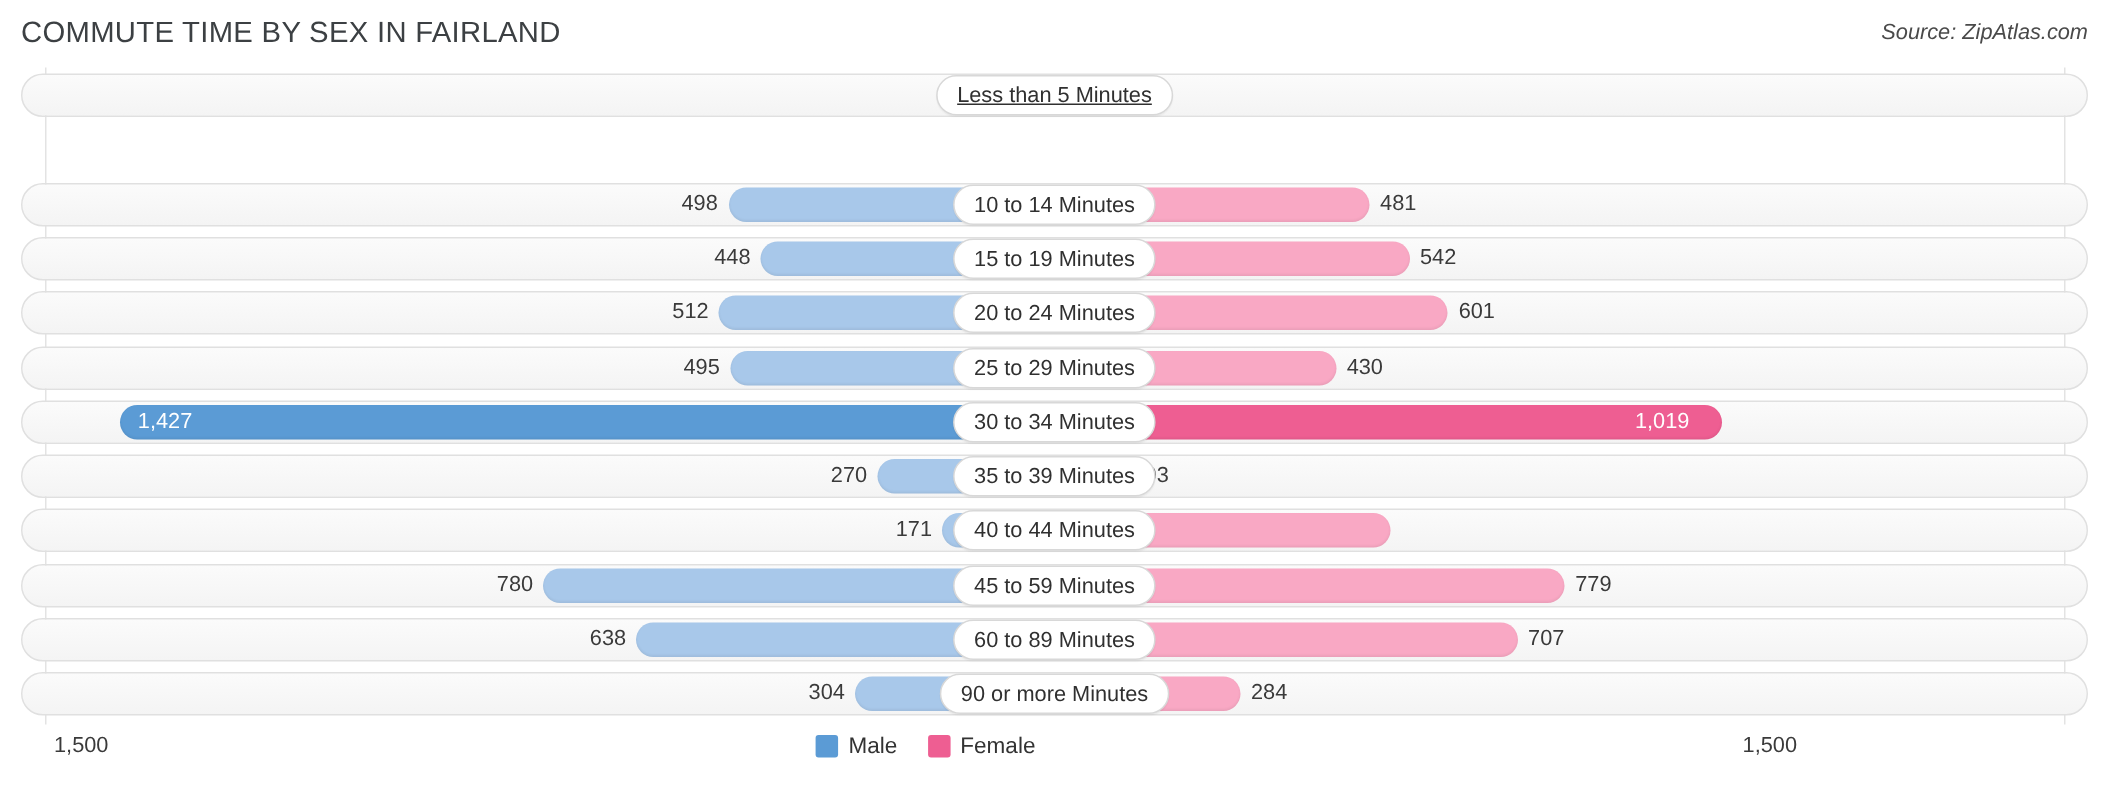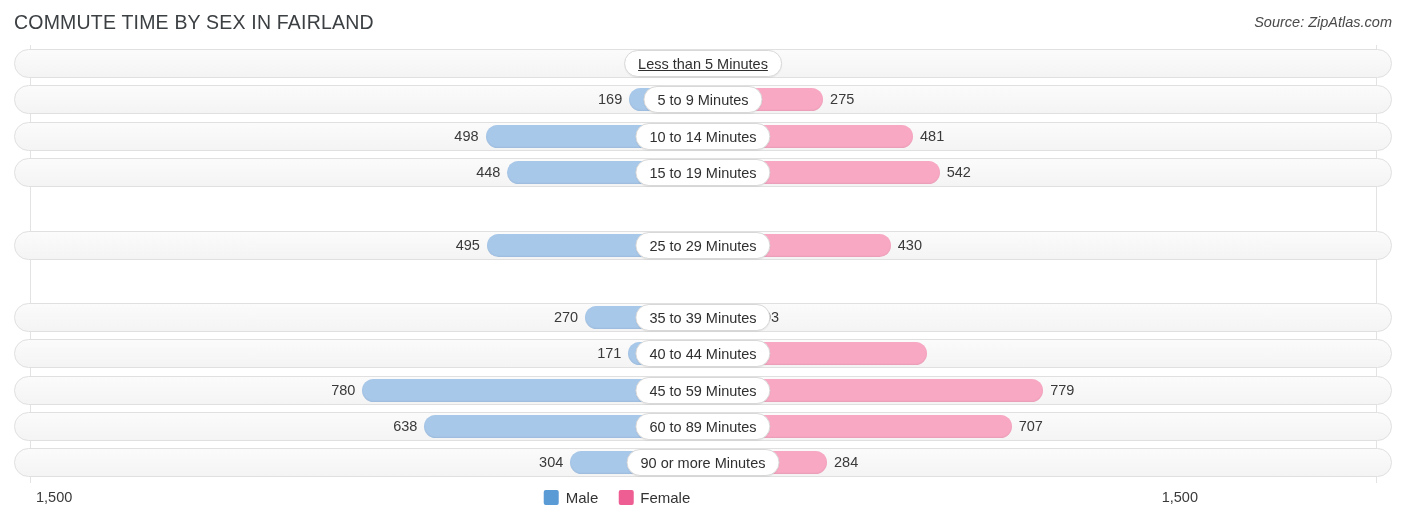--- a/index.html
+++ b/index.html
@@ -197,52 +197,60 @@
   <div class="gridline right"></div>
   <div class="rows" id="rows">
       <div class="row" style="top: 4px;">
         <div class="track"></div>
         <div class="bar male" style="left: 662.363px; width: 26.6367px;"></div>
         <div class="bar female" style="left: 689px; width: 12.2267px;"></div>
         <div class="val male" style="right: 722.637px;">61</div>
         <div class="val female" style="left: 708.227px;">28</div>
         <div class="pill" style="left: 689px; text-decoration: underline;">Less than 5 Minutes</div>
       </div>
-      <div class="row" style="top: 40.3px;">
-        <div class="track"></div>
-        <div class="bar male" style="left: 615.203px; width: 73.7967px;"></div>
-        <div class="bar female" style="left: 689px; width: 120.083px;"></div>
-        <div class="val male" style="right: 769.797px;">169</div>
-        <div class="val female" style="left: 816.083px;">275</div>
-        <div class="pill" style="left: 689px;">5 to 9 Minutes</div>
-      </div>
       <div class="row" style="top: 76.6px;">
         <div class="track"></div>
         <div class="bar male" style="left: 471.54px; width: 217.46px;"></div>
         <div class="bar female" style="left: 689px; width: 210.037px;"></div>
         <div class="val male" style="right: 913.46px;">498</div>
         <div class="val female" style="left: 906.037px;">481</div>
         <div class="pill" style="left: 689px;">10 to 14 Minutes</div>
       </div>
       <div class="row" style="top: 112.9px;">
         <div class="track"></div>
         <div class="bar male" style="left: 493.373px; width: 195.627px;"></div>
         <div class="bar female" style="left: 689px; width: 236.673px;"></div>
         <div class="val male" style="right: 891.627px;">448</div>
         <div class="val female" style="left: 932.673px;">542</div>
         <div class="pill" style="left: 689px;">15 to 19 Minutes</div>
       </div>
+      <div class="row" style="top: 149.2px;">
+        <div class="track"></div>
+        <div class="bar male" style="left: 465.427px; width: 223.573px;"></div>
+        <div class="bar female" style="left: 689px; width: 262.437px;"></div>
+        <div class="val male" style="right: 919.573px;">512</div>
+        <div class="val female" style="left: 958.437px;">601</div>
+        <div class="pill" style="left: 689px;">20 to 24 Minutes</div>
+      </div>
       <div class="row" style="top: 185.5px;">
         <div class="track"></div>
         <div class="bar male" style="left: 472.85px; width: 216.15px;"></div>
         <div class="bar female" style="left: 689px; width: 187.767px;"></div>
         <div class="val male" style="right: 912.15px;">495</div>
         <div class="val female" style="left: 883.767px;">430</div>
         <div class="pill" style="left: 689px;">25 to 29 Minutes</div>
       </div>
+      <div class="row" style="top: 221.8px;">
+        <div class="track"></div>
+        <div class="bar male hi" style="left: 65.8767px; width: 623.123px;"></div>
+        <div class="bar female hi" style="left: 689px; width: 444.963px;"></div>
+        <div class="val male inside" style="left: 77.8767px; text-align: left;">1,427</div>
+        <div class="val female inside" style="left: 1075.96px;">1,019</div>
+        <div class="pill" style="left: 689px;">30 to 34 Minutes</div>
+      </div>
       <div class="row" style="top: 258.1px;">
         <div class="track"></div>
         <div class="bar male" style="left: 571.1px; width: 117.9px;"></div>
         <div class="bar female" style="left: 689px; width: 44.9767px;"></div>
         <div class="val male" style="right: 813.9px;">270</div>
         <div class="val female" style="left: 740.977px;">103</div>
         <div class="pill" style="left: 689px;">35 to 39 Minutes</div>
       </div>
       <div class="row" style="top: 294.4px;">
         <div class="track"></div>

